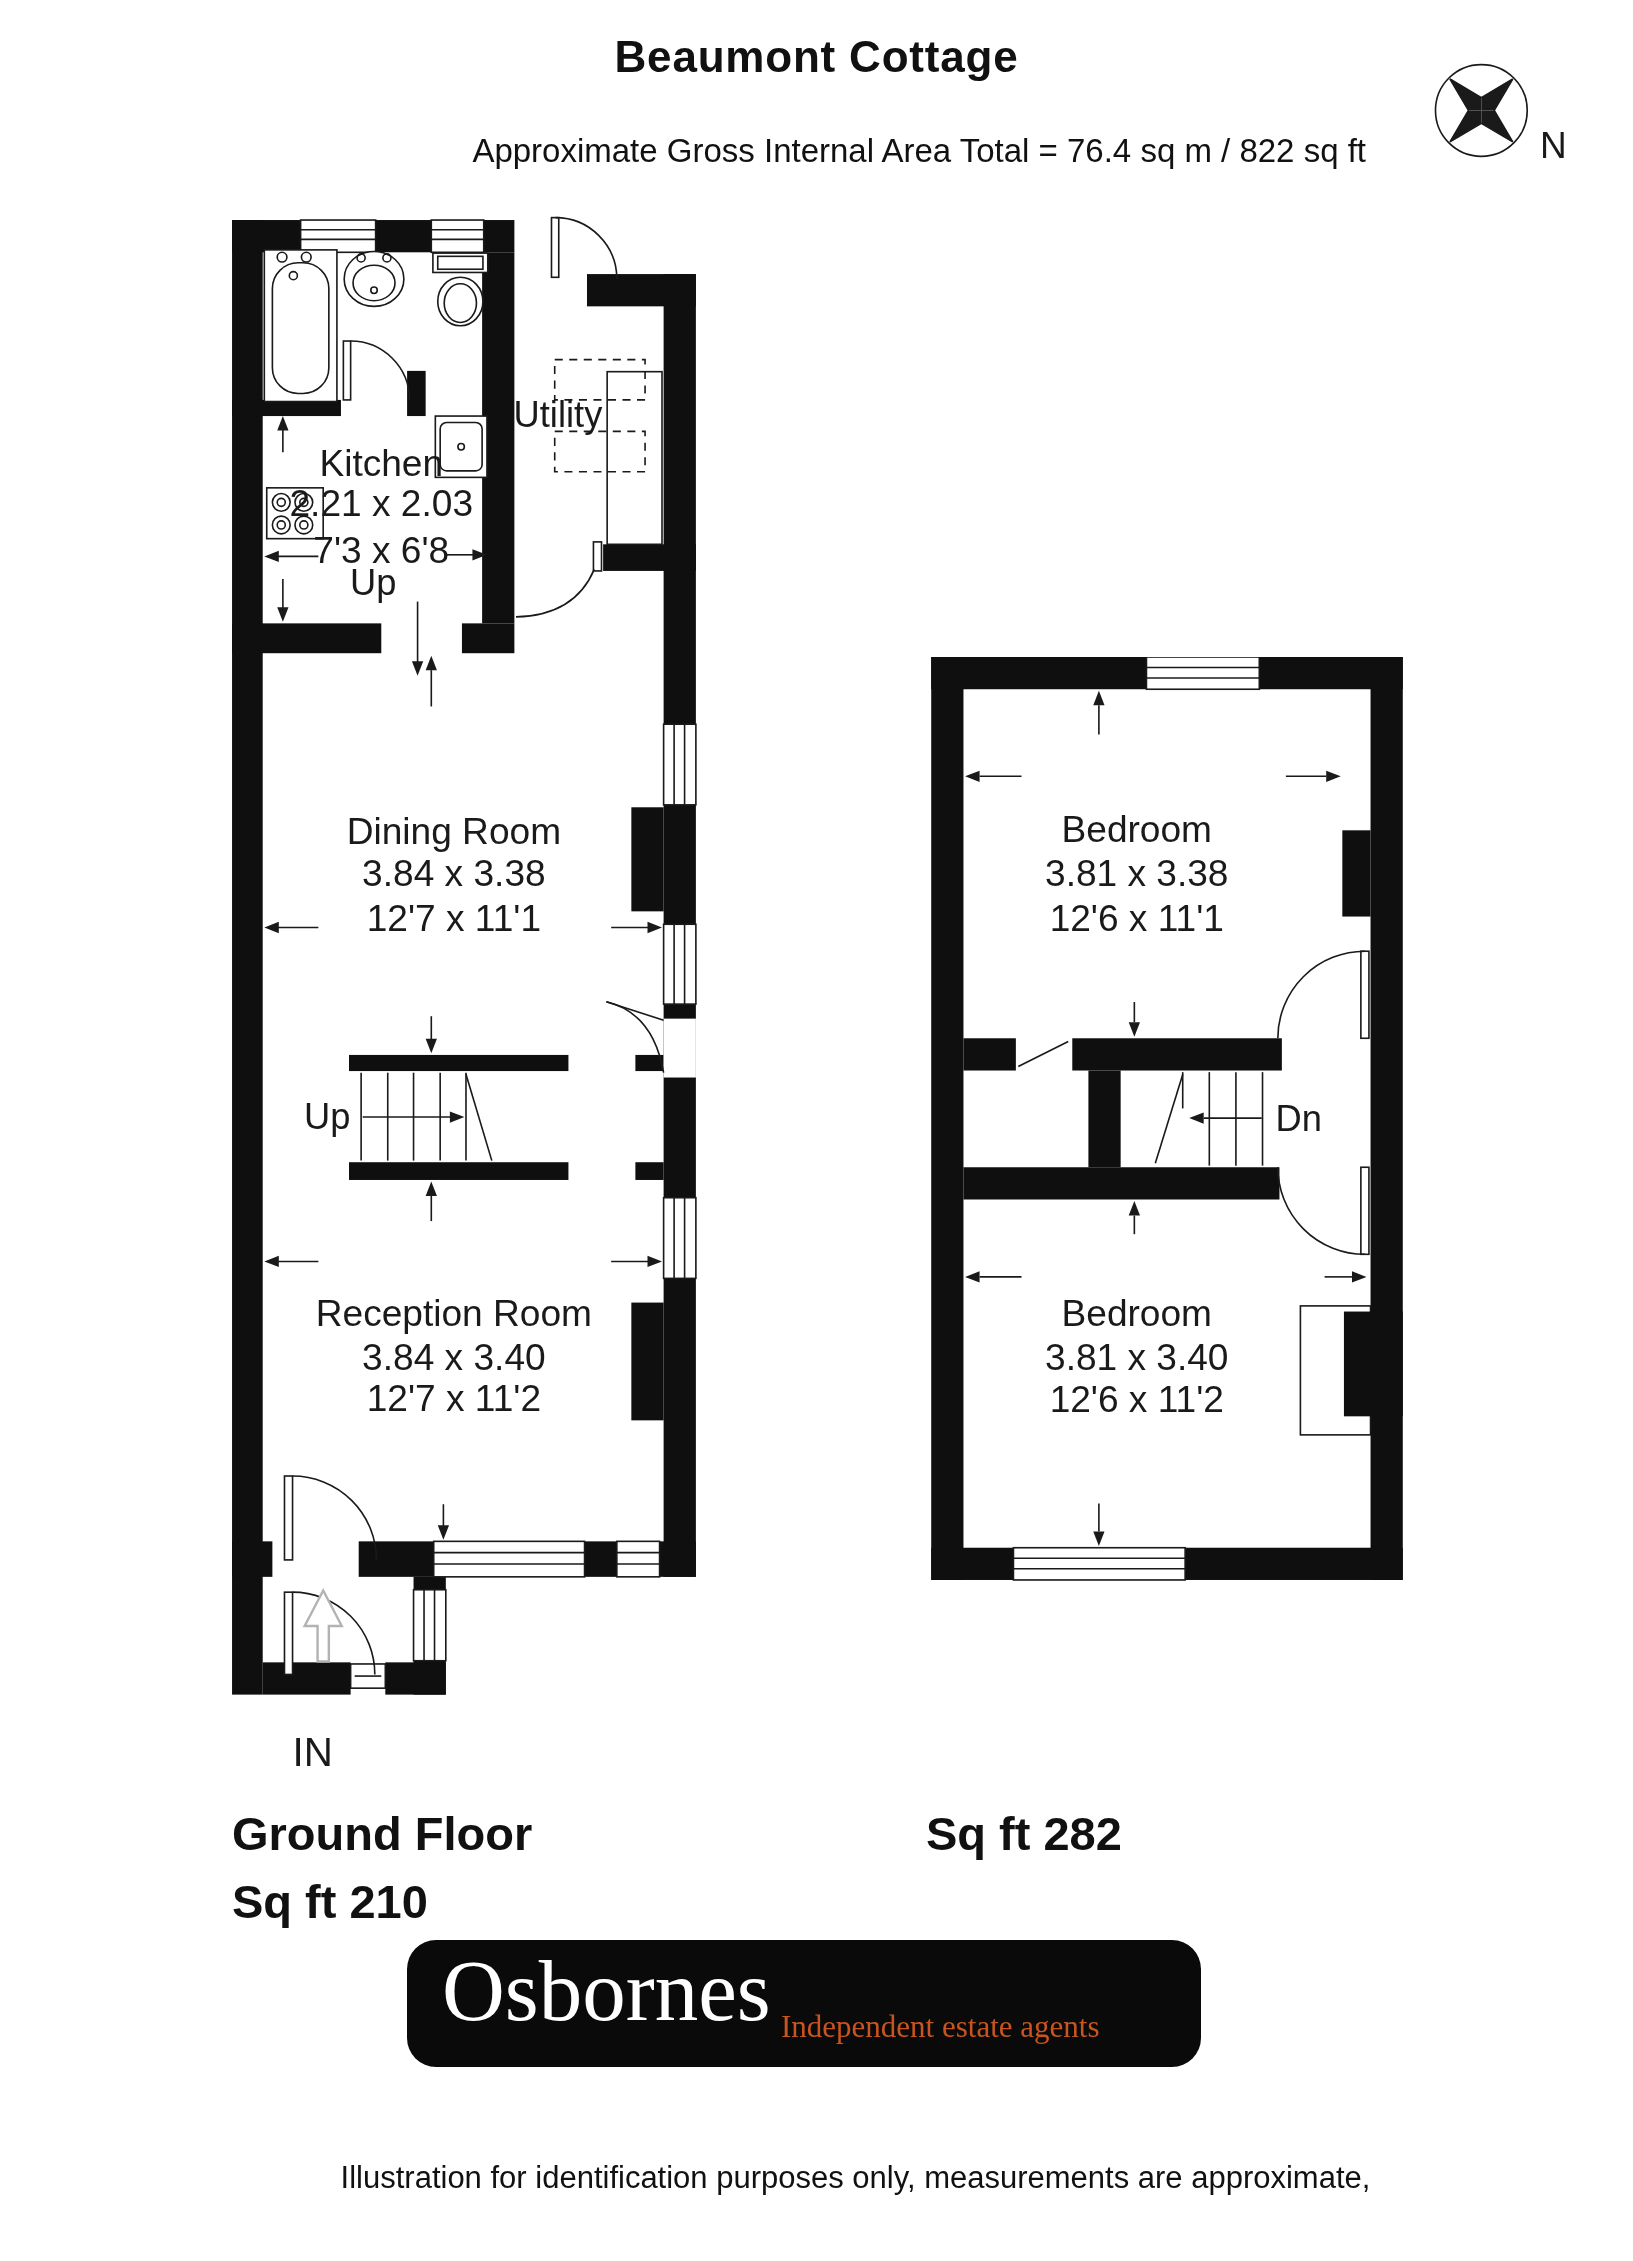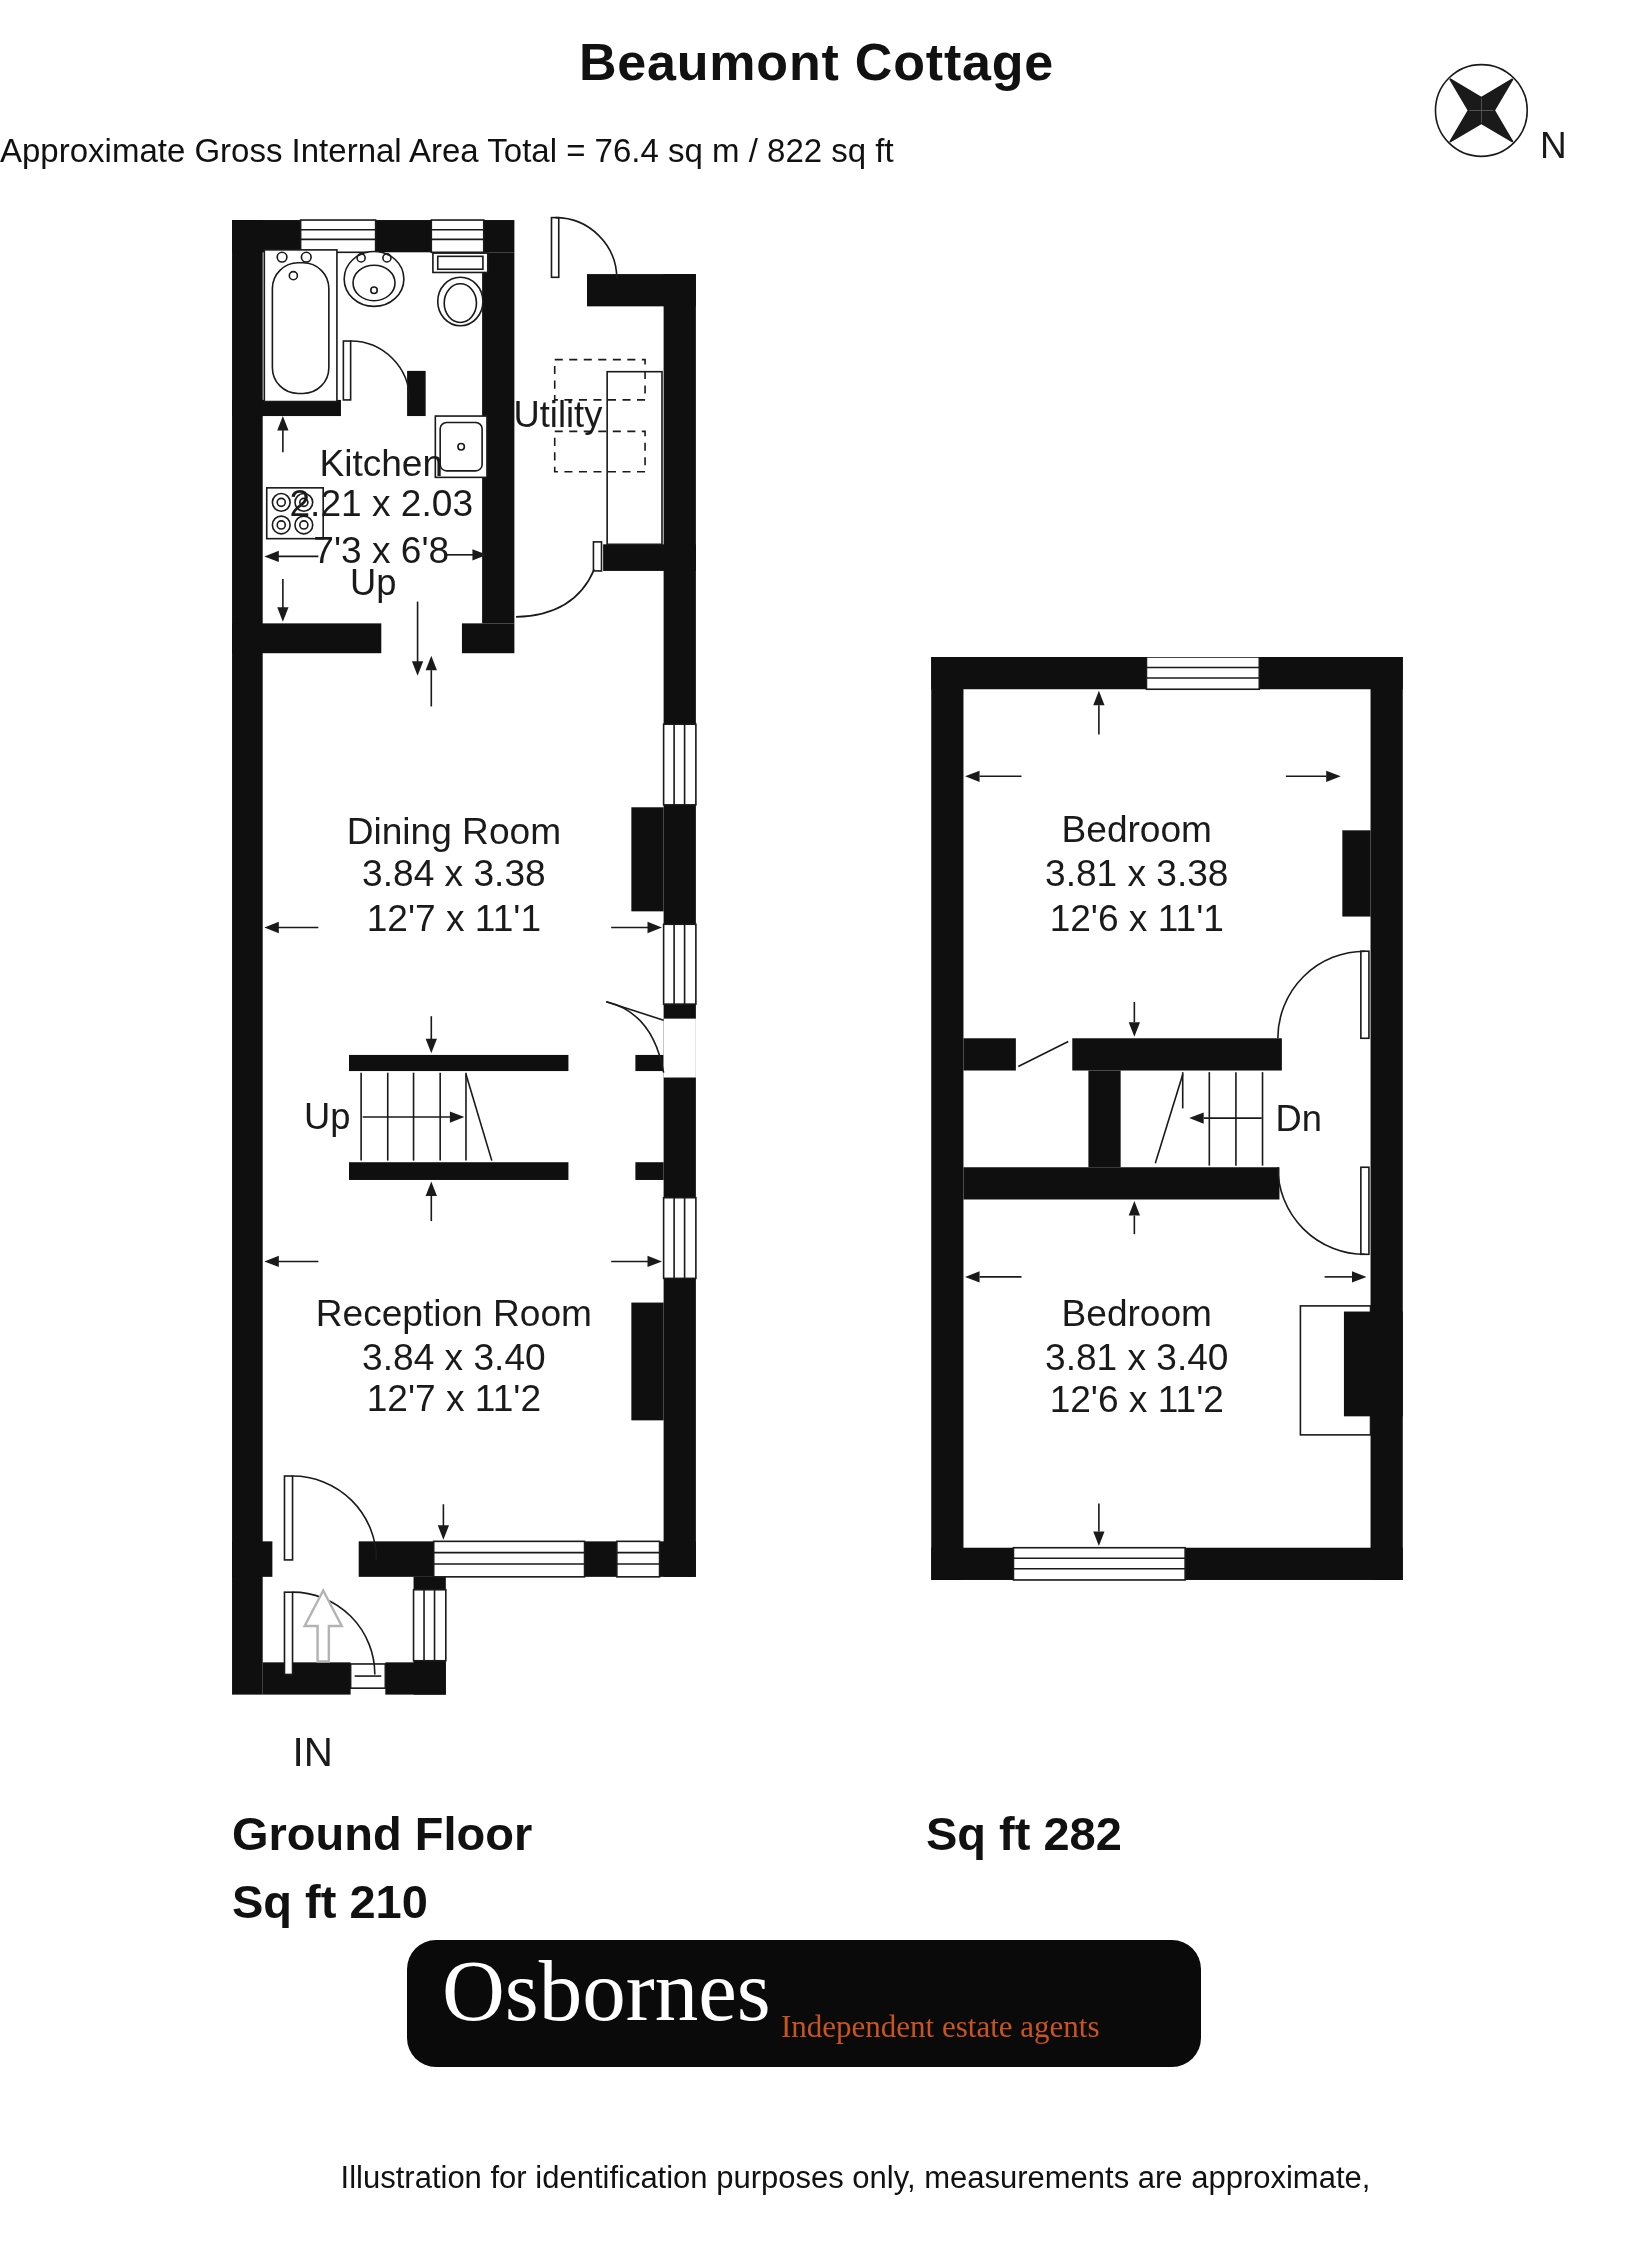--- a/index.html
+++ b/index.html
@@ -1,20 +1,20 @@
 <!DOCTYPE html>
 <html style="font-size:13px"><head>
 <meta charset="utf-8">
 <style>
   html,body{margin:0;padding:0;background:#fff;}
   #page{position:relative;width:1633px;height:2261px;background:#fff;
         font-family:"Liberation Sans",sans-serif;color:#111;overflow:hidden;}
   .title{position:absolute;top:32px;left:0;width:1633px;text-align:center;
-         font-size:52px;font-weight:bold;letter-spacing:0.8px;}
-  .subtitle{position:absolute;top:132px;left:0;width:1366px;text-align:left;font-size:33px;}
+         font-size:44px;font-weight:bold;letter-spacing:0.8px;}
+  .subtitle{position:absolute;top:132px;left:0;width:1366px;text-align:right;font-size:33px;}
   .plan{position:absolute;}
   svg{display:block;}
   svg text{font-family:"Liberation Sans",sans-serif;fill:#1a1a1a;}
   .room-name,.room-dim{font-size:46px;}
   .small-lbl{font-size:45px;}
   .in-lbl{font-size:50px;}
   .caption{position:absolute;font-size:47px;font-weight:bold;line-height:68px;}
   .logo-bar{position:absolute;left:407px;top:1940px;width:794px;height:127px;background:#0a0a0a;}
   .logo-text{position:absolute;left:35px;top:0px;font-family:"Liberation Serif",serif;
              font-size:87px;color:#ffffff;}

